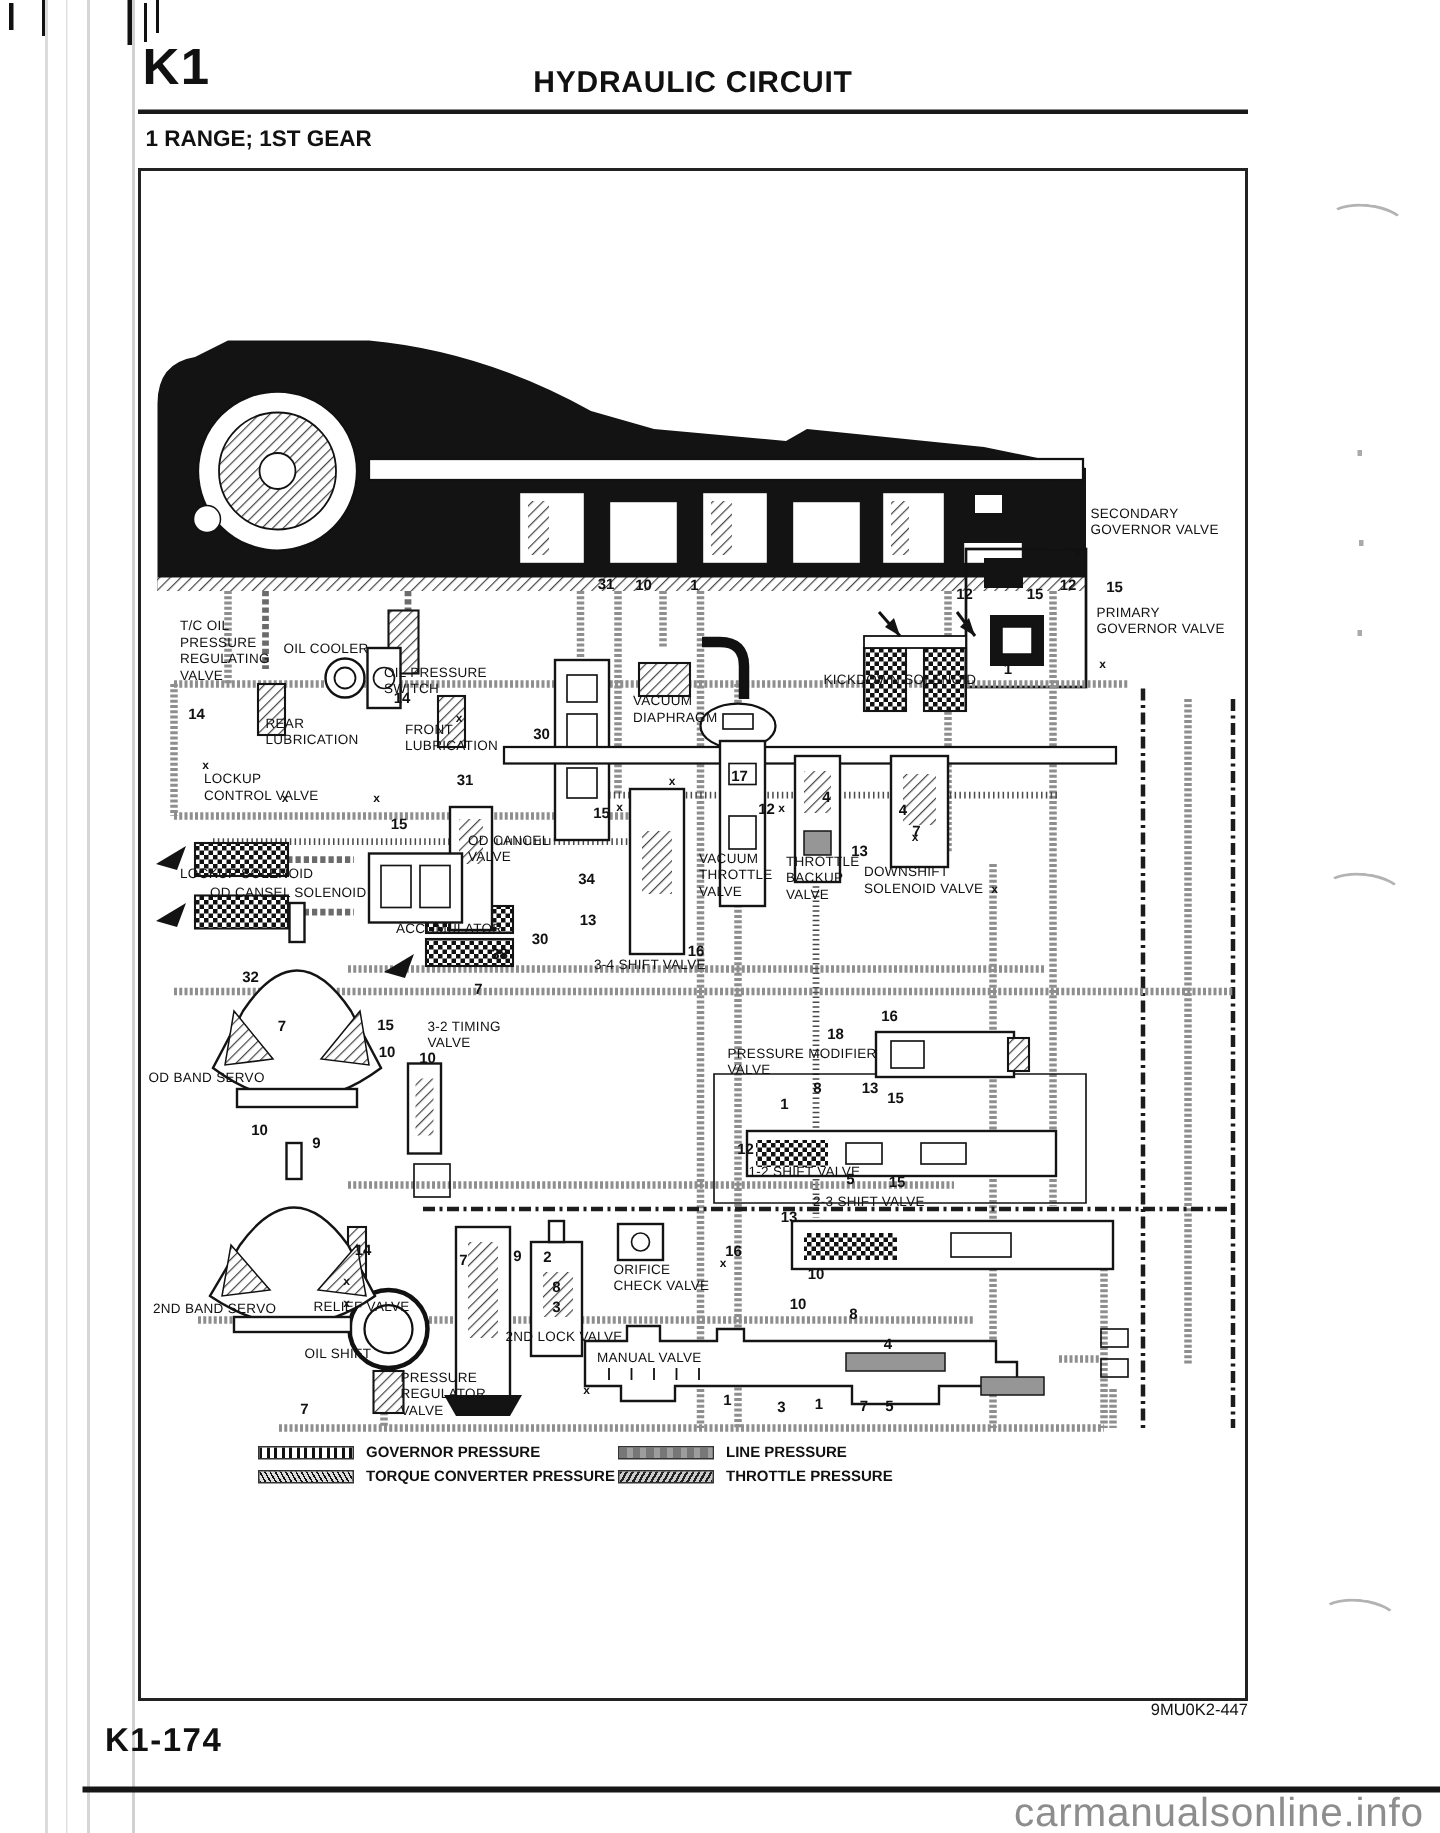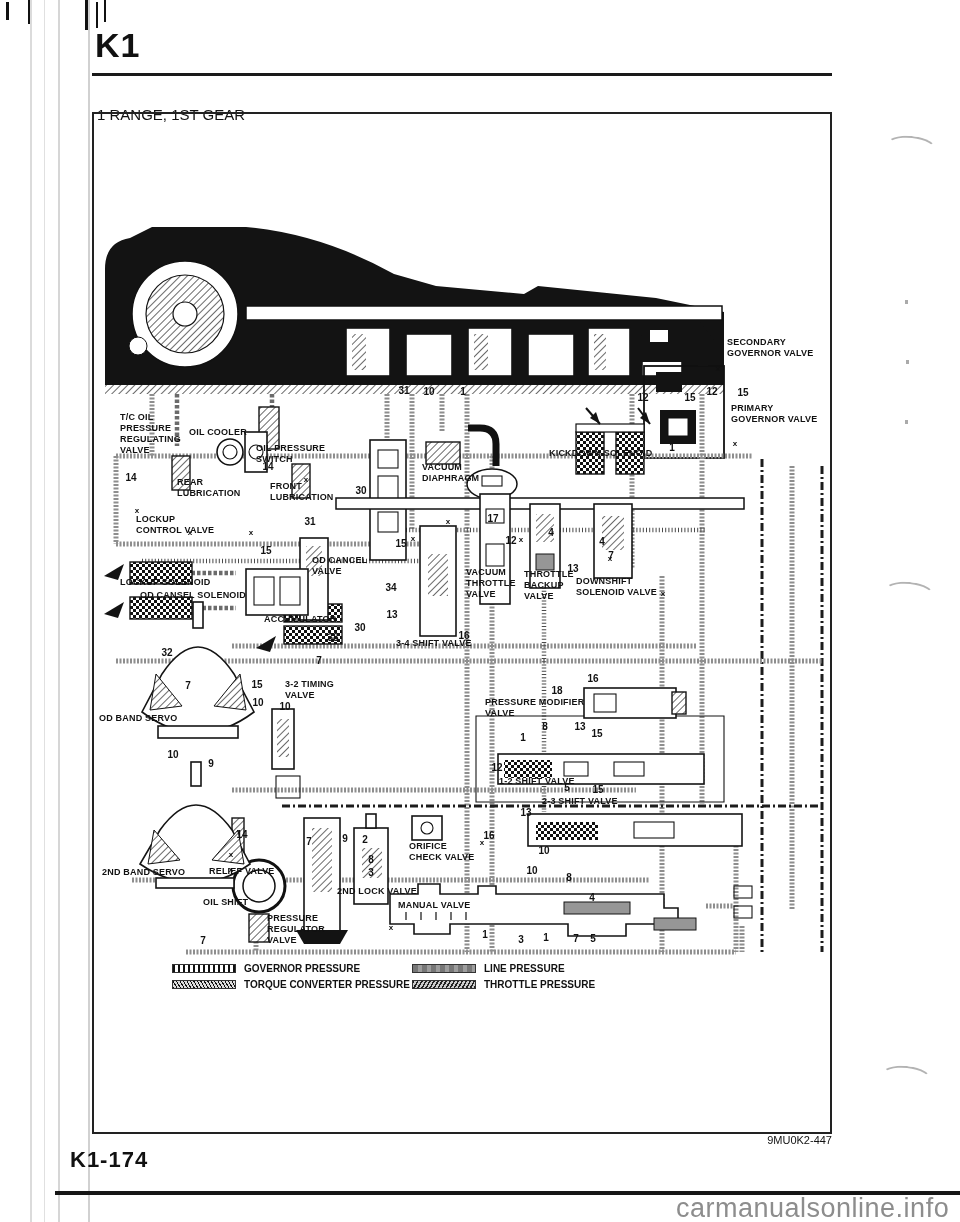--- a/index.html
+++ b/index.html
@@ -10,39 +10,39 @@
   .cmark{position:absolute;background:#111;}
   .arc{position:absolute;width:48px;height:20px;border:2.5px solid #b3b3b3;
        border-radius:50%;border-bottom-color:transparent;border-left-color:transparent;
        border-right-color:transparent;transform:rotate(6deg);}
   .dotmk{position:absolute;width:3px;height:4px;background:#aaa;}
   
   .sec-code{position:absolute;left:95px;top:26px;font-size:34px;font-weight:700;letter-spacing:1px;}
   .title{position:absolute;left:92px;top:44px;width:740px;text-align:center;
          font-size:20px;font-weight:700;letter-spacing:0.5px;}
   .hrule{position:absolute;left:92px;top:73px;width:740px;height:3px;background:#1a1a1a;}
-  .subtitle{position:absolute;left:97px;top:84px;font-size:15px;font-weight:400;margin-top:22px;}
+  .subtitle{position:absolute;left:97px;top:84px;font-size:15px;font-weight:700;}
   
   .frame{position:absolute;left:92px;top:112px;width:740px;height:1022px;
          border:2px solid #222;box-sizing:border-box;}
   .frame svg{position:absolute;left:0;top:0;}
   
   .lp{stroke:#8e8e8e;stroke-width:5;fill:none;stroke-dasharray:2 1.5;}
   .tp{stroke:#4a4a4a;stroke-width:4.5;fill:none;stroke-dasharray:1 2.2;}
   .gp{stroke:#1c1c1c;stroke-width:3;fill:none;stroke-dasharray:8 3 2 3;}
   .tc{stroke:#6b6b6b;stroke-width:4.5;fill:none;stroke-dasharray:3.5 2;}
   .vb{fill:#fff;stroke:#141414;stroke-width:1.6;}
   .vh{fill:url(#hatch);stroke:#141414;stroke-width:1.4;}
   .vc{fill:url(#check);stroke:#141414;stroke-width:1.4;}
   .ib{fill:none;stroke:#141414;stroke-width:1.1;}
   .bk{fill:#131313;stroke:none;}
   .gray{fill:#969696;stroke:#141414;stroke-width:1;}
   
   .layer{position:absolute;left:0;top:0;width:960px;height:1222px;pointer-events:none;}
-  .dlabel{position:absolute;font-size:9px;font-weight:700;line-height:11px;
+  .dlabel{position:absolute;font-size:9px;font-weight:400;line-height:11px;
           white-space:pre-line;letter-spacing:0.2px;color:#111;}
   .dnum{position:absolute;font-size:10px;font-weight:700;transform:translate(-50%,-50%);color:#111;}
   .dx{font-size:8px;}
   
   .legend{position:absolute;left:172px;top:963px;display:grid;
           grid-template-columns:240px 240px;row-gap:5px;}
   .legend-item{display:flex;align-items:center;gap:8px;}
   .sw{width:62px;height:7px;border:1px solid #333;display:inline-block;flex:0 0 auto;}
   .sw-governor{background:repeating-linear-gradient(90deg,#111 0 2px,#fff 2px 5px);}
   .sw-torque{background:repeating-linear-gradient(60deg,#111 0 1px,#ddd 1px 3px);}
@@ -70,20 +70,21 @@
   <div class="cmark" style="left:96px;top:2px;width:2px;height:26px;"></div>
   <div class="cmark" style="left:104px;top:0;width:2px;height:22px;"></div>
   <div class="arc" style="left:885px;top:136px;"></div>
   <div class="arc" style="left:883px;top:582px;"></div>
   <div class="arc" style="left:880px;top:1066px;"></div>
   <div class="dotmk" style="left:905px;top:300px;"></div>
   <div class="dotmk" style="left:906px;top:360px;"></div>
   <div class="dotmk" style="left:905px;top:420px;"></div>
 
   <div class="sec-code">K1</div>
+  <div class="title">HYDRAULIC CIRCUIT</div>
   <div class="hrule"></div>
   <div class="subtitle">1 RANGE; 1ST GEAR</div>
 
   <div class="frame">
     <svg width="736" height="1018" viewBox="0 0 736 1018">
       <defs>
         <pattern id="hatch" width="5" height="5" patternUnits="userSpaceOnUse" patternTransform="rotate(45)">
           <rect width="5" height="5" fill="#fff"></rect>
             <line x1="0" y1="0" x2="0" y2="5" stroke="#444" stroke-width="1.6"></line>
         </pattern>

